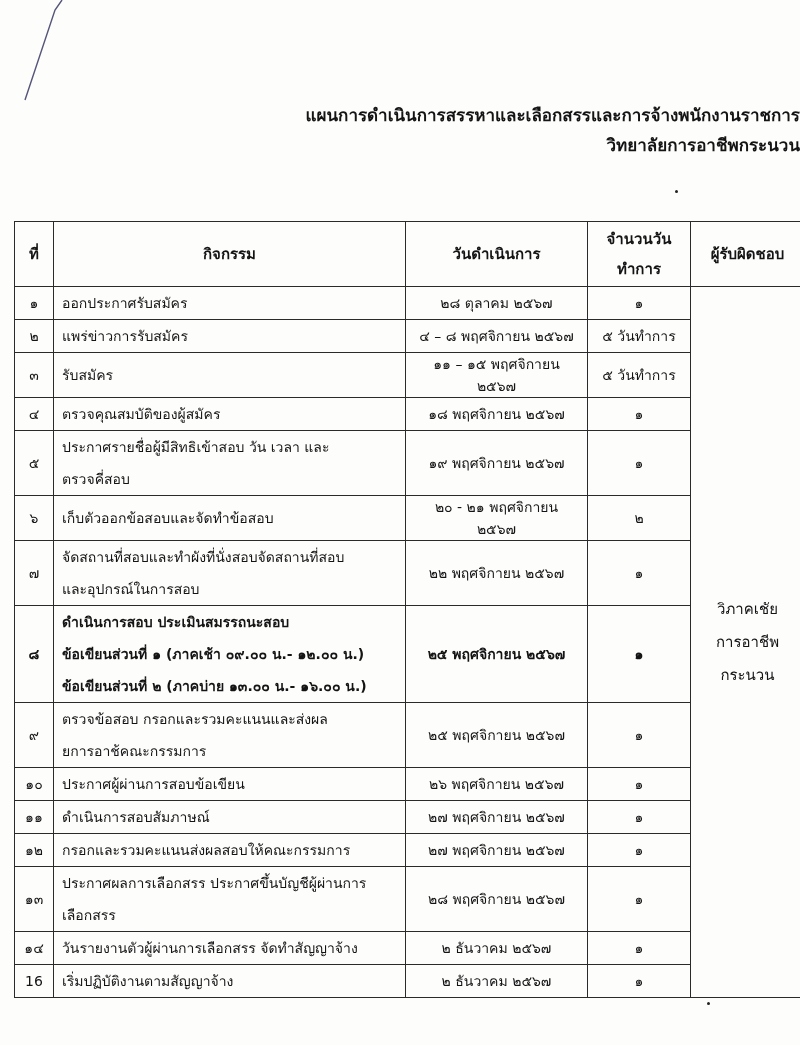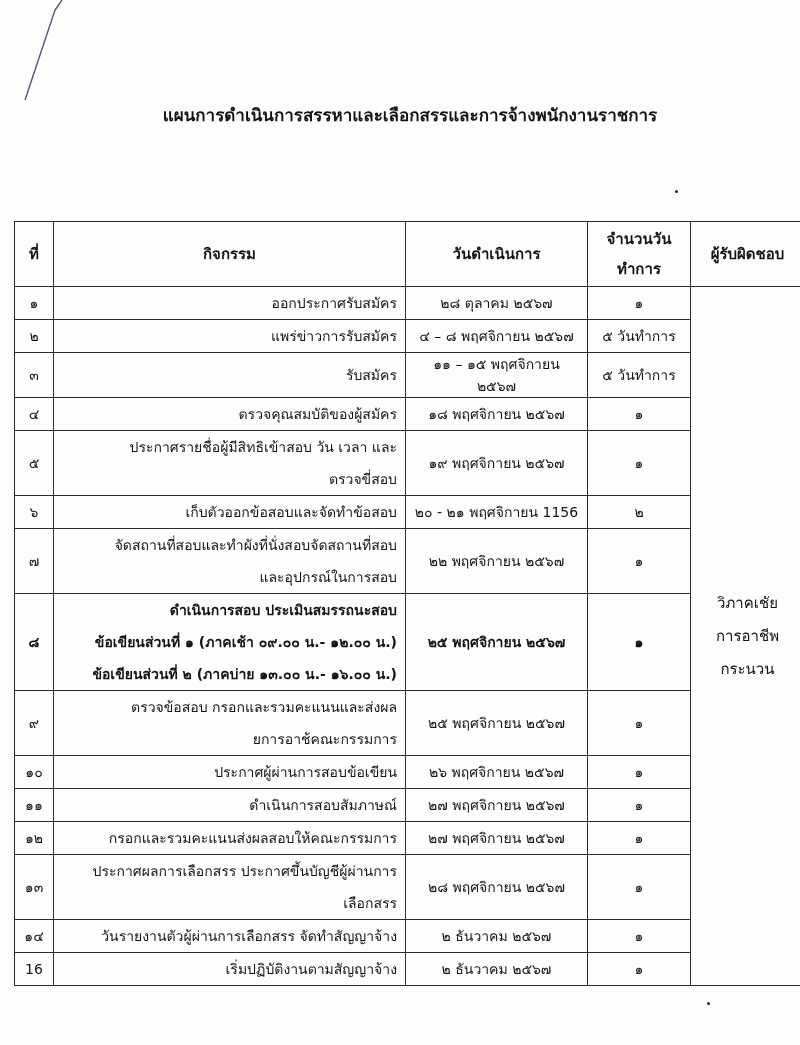--- a/index.html
+++ b/index.html
@@ -8,21 +8,21 @@
     background: #fdfdfc;
     font-family: "DejaVu Sans", "Liberation Sans", sans-serif;
     color: #141414;
     position: relative;
   }
   .fold {
     position: absolute; left: 0; top: 0; width: 200px; height: 110px;
   }
   .header {
     position: absolute; left: 0; top: 100px; width: 800px;
-    text-align: center;
+    text-align: right;
   }
   .header .line {
     font-size: 17px; font-weight: bold; line-height: 30px; height: 30px;
     white-space: nowrap;
   }
   .header .line1 { margin-left: 20px; }
   .header .line3 { margin-left: 10px; }
   .dot { position: absolute; width: 3px; height: 3px; border-radius: 50%; background: #222; }
 
   table.plan {
@@ -42,31 +42,32 @@
   th.col-dur { line-height: 30px; padding: 0 4px; }
   td.no { text-align: center; padding: 0; }
   td.act { text-align: left; line-height: 32px; }
   td.date { text-align: center; vertical-align: top; padding-top: 5px; line-height: 22px; }
   td.date.single { vertical-align: middle; padding-top: 0; margin-top: 36px; }
   td.dur { text-align: center; padding: 0 4px; }
   td.resp { text-align: center; font-size: 15px; line-height: 33px; padding: 0 4px; }
   tr.h1 td { height: 31px; }
   tr.h2 td { height: 64px; }
   tr.h3 td { height: 96px; font-weight: bold; }
-  .act span { display: block; text-align: right; }
+  .act span { display: block; }
 </style>
 </head>
 <body>
 
 <svg class="fold" viewBox="0 0 200 110">
   <path d="M62 0 L55 10 L25 100" stroke="#55557a" stroke-width="1.4" fill="none"></path>
 </svg>
 
 <div class="header">
   <div class="line line1">แผนการดำเนินการสรรหาและเลือกสรรและการจ้างพนักงานราชการ</div>
+  <div class="line line2">วิทยาลัยการอาชีพกระนวน</div>
 </div>
 
 <div class="dot" style="left:675px; top:190px;"></div>
 <div class="dot" style="left:707px; top:1002px;"></div>
 
 <table class="plan">
   <colgroup>
     <col style="width:39px">
     <col style="width:352px">
     <col style="width:182px">
@@ -120,31 +121,31 @@
       <td class="act">
           <span>ตรวจคุณสมบัติของผู้สมัคร</span>
         </td>
       <td class="date single">๑๘ พฤศจิกายน ๒๕๖๗</td>
       <td class="dur">๑</td>
     </tr>
     <tr class="h2">
       <td class="no">๕</td>
       <td class="act">
         <span>ประกาศรายชื่อผู้มีสิทธิเข้าสอบ วัน เวลา  และ</span>
-        <span>ตรวจขี่สอบ</span>
+        <span>ตรวจคี่สอบ</span>
       </td>
       <td class="date">๑๙ พฤศจิกายน ๒๕๖๗</td>
       <td class="dur">๑</td>
     </tr>
     <tr class="h1">
       <td class="no">๖</td>
       <td class="act">
           <span>เก็บตัวออกข้อสอบและจัดทำข้อสอบ</span>
         </td>
-      <td class="date single">๒๐ - ๒๑ พฤศจิกายน 1156</td>
+      <td class="date single">๒๐ - ๒๑ พฤศจิกายน ๒๕๖๗</td>
       <td class="dur">๒</td>
     </tr>
     <tr class="h2">
       <td class="no">๗</td>
       <td class="act">
         <span>จัดสถานที่สอบและทำผังที่นั่งสอบจัดสถานที่สอบ</span>
         <span>และอุปกรณ์ในการสอบ</span>
       </td>
       <td class="date">๒๒ พฤศจิกายน ๒๕๖๗</td>
       <td class="dur">๑</td>

